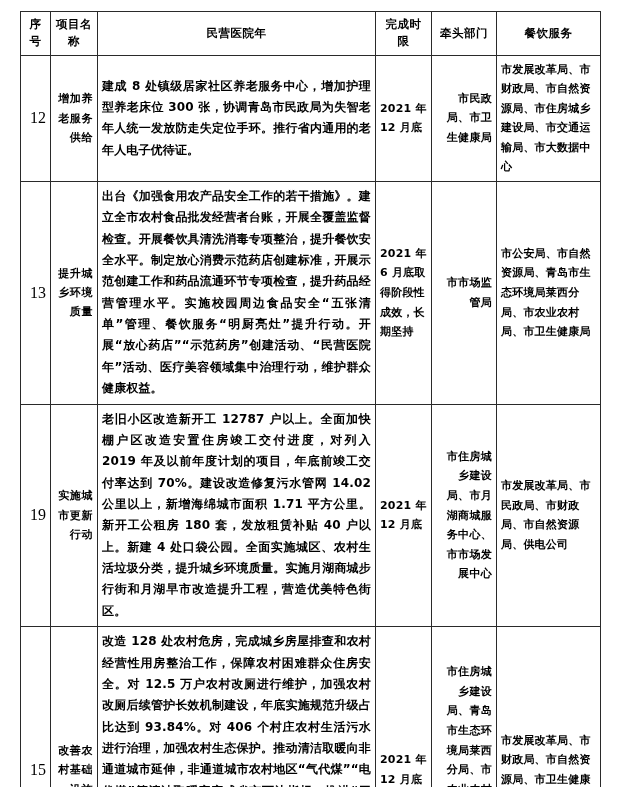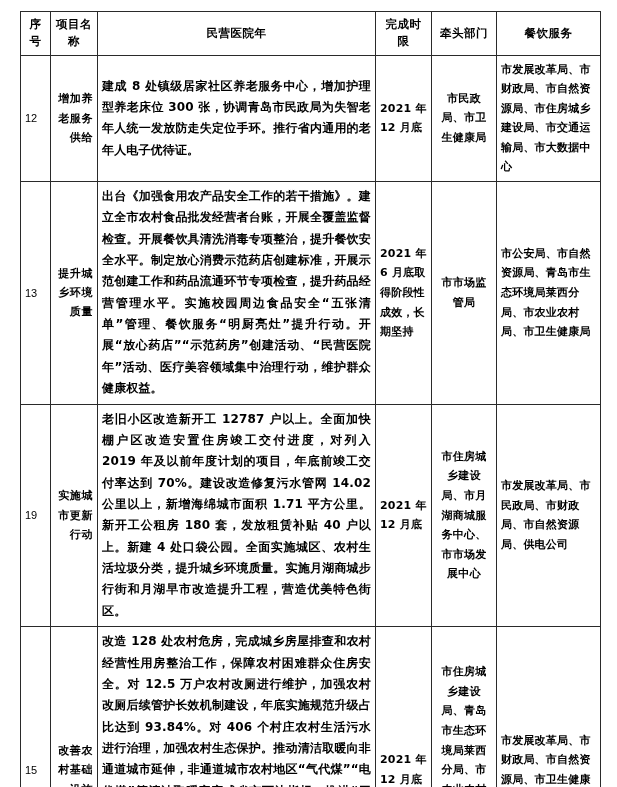--- a/index.html
+++ b/index.html
@@ -44,23 +44,23 @@
   }
   
   col.c-seq    { width: 30px; }
   col.c-name   { width: 47px; }
   col.c-content{ width: 278px; }
   col.c-time   { width: 56px; }
   col.c-lead   { width: 65px; }
   col.c-coop   { width: 104px; }
 
   td.seq {
-    text-align: left;
-    font-size: 11px;
-    font-family: Liberation Sans, sans-serif;
+    text-align: right;
+    font-size: 16px;
+    font-family: Liberation Serif, serif;
   }
   td.name {
     text-align: right;
     font-size: 11px;
     line-height: 1.75;
     letter-spacing: 0.6px;
     font-weight: 600;
     margin-top: 43px;
   }
   td.content {
@@ -73,21 +73,21 @@
     font-weight: 600;
   }
   td.time {
     text-align: left;
     font-size: 11px;
     line-height: 1.78;
     letter-spacing: 0.2px;
     font-weight: 600;
   }
   td.lead {
-    text-align: center;
+    text-align: right;
     font-size: 11px;
     line-height: 1.78;
     letter-spacing: 0.3px;
     font-weight: 600;
     font-family: Liberation Serif, serif;
   }
   td.coop {
     text-align: left;
     font-size: 11px;
     line-height: 1.78;

